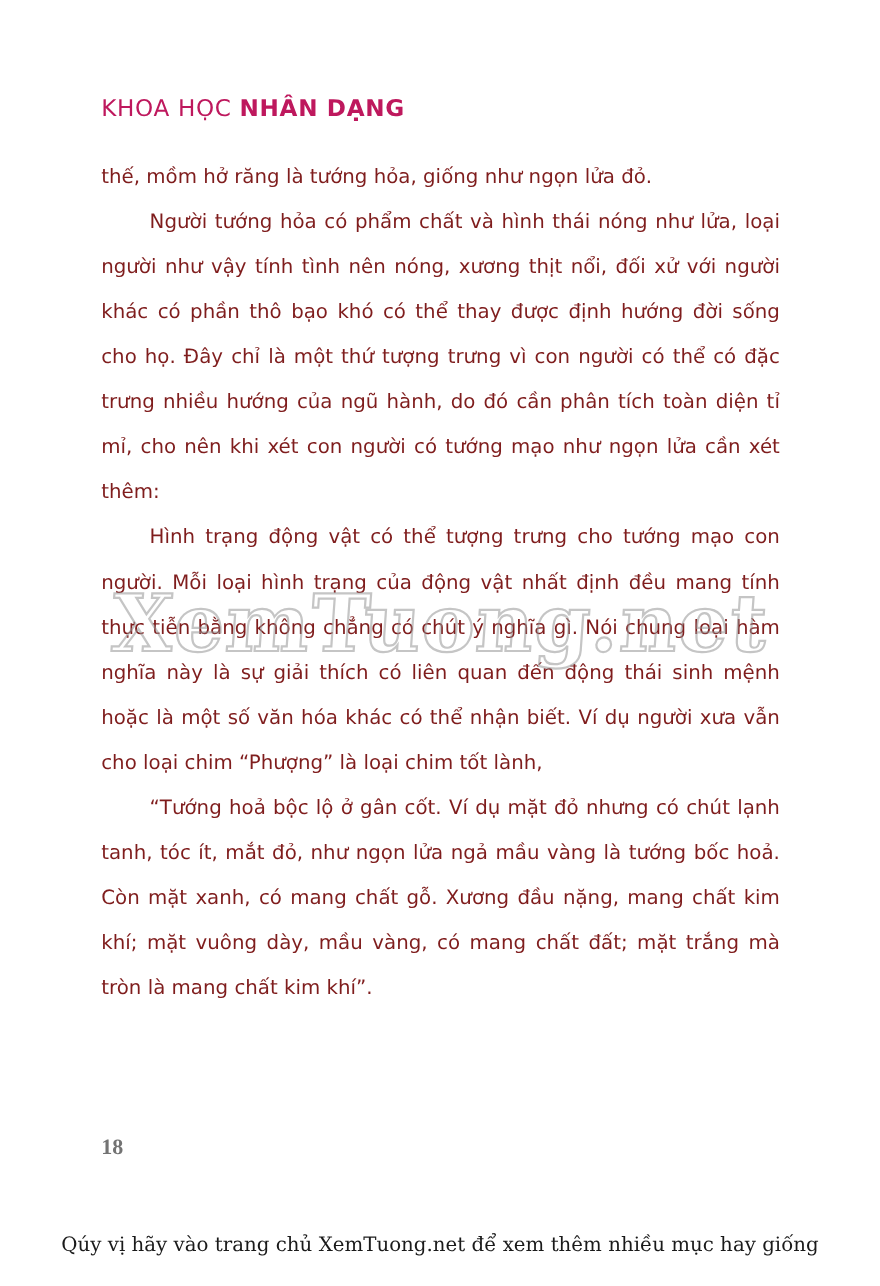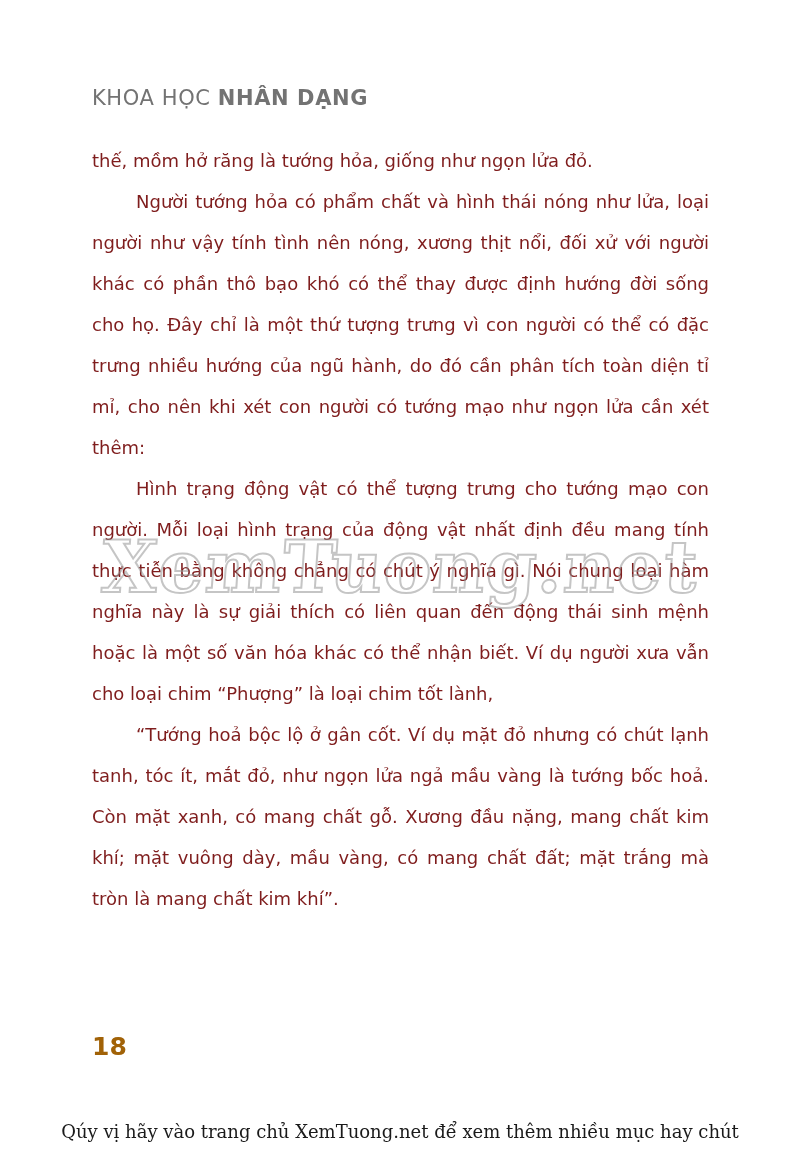--- a/index.html
+++ b/index.html
@@ -19,21 +19,21 @@
     width: 800px;
     height: 1169px;
     box-sizing: border-box;
   }
   .header {
     position: absolute;
     left: 92px;
     top: 86px;
     font-size: 21px;
     letter-spacing: 0.6px;
-    color: #737373;
+    color: #be185d;
     white-space: nowrap;
   }
   .header .light {
     font-weight: 500;
   }
   .header .bold {
     font-weight: 800;
   }
   .content {
     position: absolute;
@@ -49,23 +49,24 @@
   .content p {
     margin: 0;
   }
   .content p.indent {
     text-indent: 44px;
   }
   .page-number {
     position: absolute;
     left: 92px;
     top: 1032px;
-    font-size: 25px;
+    font-size: 20px;
     font-weight: bold;
-    color: #a16207;
+    color: #737373;
+    font-family: Liberation Serif, serif;
   }
   .footer {
     position: absolute;
     left: 0;
     top: 1121px;
     width: 800px;
     text-align: center;
     font-family: "DejaVu Serif", serif;
     font-size: 18px;
     color: #1a1a1a;
@@ -100,15 +101,15 @@
     <p>thế, mồm hở răng là tướng hỏa, giống như ngọn lửa đỏ.</p>
     <p class="indent">Người tướng hỏa có phẩm chất và hình thái nóng như lửa, loại người như vậy tính tình nên nóng, xương thịt nổi, đối xử với người khác có phần thô bạo khó có thể thay được định hướng đời sống cho họ. Đây chỉ là một thứ tượng trưng vì con người có thể có đặc trưng nhiều hướng của ngũ hành, do đó cần phân tích toàn diện tỉ mỉ, cho nên khi xét con người có tướng mạo như ngọn lửa cần xét thêm:</p>
     <p class="indent">Hình trạng động vật có thể tượng trưng cho tướng mạo con người. Mỗi loại hình trạng của động vật nhất định đều mang tính thực tiễn bằng không chẳng có chút ý nghĩa gì. Nói chung loại hàm nghĩa này là sự giải thích có liên quan đến động thái sinh mệnh hoặc là một số văn hóa khác có thể nhận biết. Ví dụ người xưa vẫn cho loại chim “Phượng” là loại chim tốt lành,</p>
     <p class="indent">“Tướng hoả bộc lộ ở gân cốt. Ví dụ mặt đỏ nhưng có chút lạnh tanh, tóc ít, mắt đỏ, như ngọn lửa ngả mầu vàng là tướng bốc hoả. Còn mặt xanh, có mang chất gỗ. Xương đầu nặng, mang chất kim khí; mặt vuông dày, mầu vàng, có mang chất đất; mặt trắng mà tròn là mang chất kim khí”.</p>
   </div>
 
   <div class="watermark">XemTuong.net</div>
 
   <div class="page-number">18</div>
 
-  <div class="footer">Qúy vị hãy vào trang chủ XemTuong.net để xem thêm nhiều mục hay chút</div>
+  <div class="footer">Qúy vị hãy vào trang chủ XemTuong.net để xem thêm nhiều mục hay giống</div>
 
 </div>
 
 </body></html>

